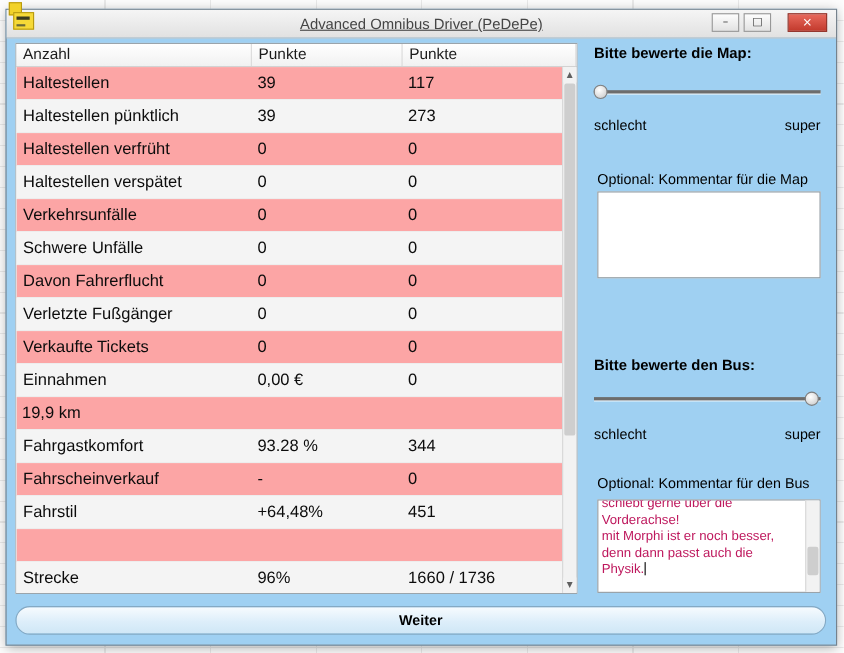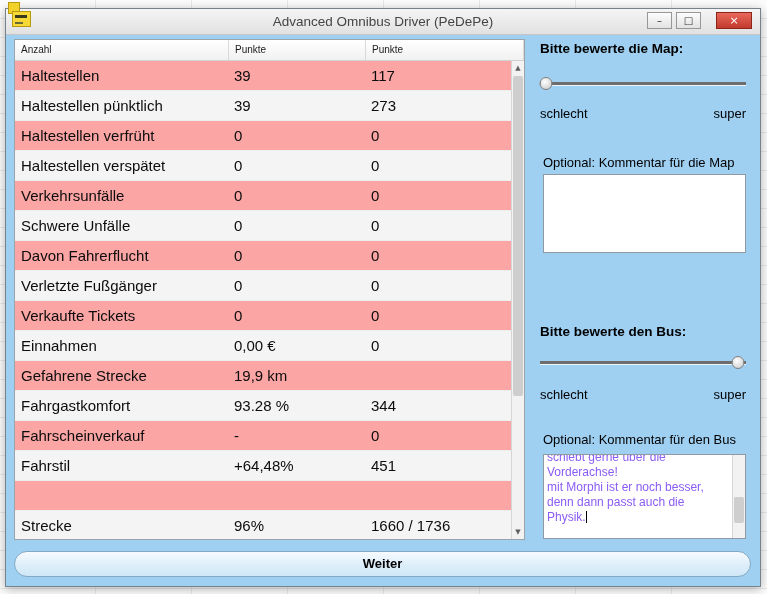--- a/index.html
+++ b/index.html
@@ -17,21 +17,21 @@
   .window {
     position:absolute; left:5px; top:8px; width:756px; height:579px;
     background:#9fd0f2; border:1px solid #76828c;
     box-shadow:0 2px 10px rgba(0,0,0,.30);
   }
   .titlebar {
     position:relative; height:26px;
     background:linear-gradient(#f5f5f5,#eaeaea 55%,#e1e1e1);
     border-bottom:1px solid #c6c6c6;
   }
-  .title { text-align:center; line-height:26px; font-size:13.5px; color:#454545; }
+  .title { text-align:center; line-height:26px; font-size:13.5px; color:#454545;text-decoration:underline; }
   .controls { position:absolute; top:3px; right:8px; display:flex; gap:4px; }
   .wbtn {
     font-family:"DejaVu Sans","Liberation Sans",sans-serif;
     display:flex; align-items:center; justify-content:center;
     cursor:default; user-select:none;
   }
   .btn-min,.btn-max {
     width:25px; height:17px; font-size:10px; color:#333;
     background:linear-gradient(#fdfdfd,#e2e2e2); border:1px solid #979797;
   }
@@ -50,21 +50,21 @@
   
   .table {
     position:absolute; left:8px; top:4px; width:511px; height:501px;
     background:#fff; border:1px solid #9aa4ab;
   }
   .thead {
     display:grid; grid-template-columns:214px 137px 1fr; height:21px;
     background:linear-gradient(#ffffff,#f1f1f1); border-bottom:1px solid #d2d2d2;
   }
   .hcell {
-    font-size:10px; color:#1c1c1c; line-height:19px;
+    font-size:14px; color:#1c1c1c; line-height:19px;
     padding-left:6px; border-right:1px solid #dadada; white-space:nowrap; overflow:hidden;
   }
   .tbody { position:absolute; top:21px; left:0; right:13px; bottom:0; overflow:hidden; background:#fff; }
   .trow { display:grid; grid-template-columns:214px 137px 1fr; height:30px; background:#fca5a5; border-bottom:1px solid #ededed; }
   .trow.alt { background:#f4f4f4; }
   .tcell { font-size:15px; color:#0c0c0c; line-height:29px; padding-left:5px; white-space:nowrap; overflow:hidden; }
   .tcell.label { padding-left:6px; }
 
   .vscroll { position:absolute; top:21px; right:0; bottom:0; width:13px; background:#f2f2f2; border-left:1px solid #d6d6d6; }
   .varrow {
@@ -105,21 +105,21 @@
   .bus-comment-label { left:537px; top:397px; }
 
   .comment-box { position:absolute; left:537px; width:203px; background:#fff; border:1px solid #8f9aa1; }
   .map-comment { top:139px; height:79px; }
   .bus-comment { top:419px; height:85px; }
   textarea.comment-input {
     width:100%; height:100%; border:0; resize:none; outline:none;
     font-family:"Liberation Sans",sans-serif; font-size:12px; background:transparent;
   }
   .bus-text-viewport { position:absolute; left:3px; top:0; right:14px; bottom:1px; overflow:hidden; }
-  .bus-text { display:block; margin-top:-5px; font-size:12px; line-height:15px; color:#8b5cf6; white-space:pre-wrap; }
+  .bus-text { display:block; margin-top:-5px; font-size:12px; line-height:15px; color:#be185d; white-space:pre-wrap; }
   .caret { display:inline-block; width:1px; height:12px; background:#000; vertical-align:-2px; }
   .mini-scroll { position:absolute; top:0; right:0; bottom:0; width:13px; background:#f2f2f2; border-left:1px solid #d6d6d6; }
   .mini-thumb { position:absolute; left:1px; bottom:15px; width:10px; height:26px; background:#cecece; border-radius:2px; }
 
   
   .weiter {
     position:absolute; left:8px; top:516px; width:737px; height:26px;
     background:linear-gradient(#f7fbfe,#ddeefa 55%,#cfe7f6);
     border:1px solid #84a9c4; border-radius:13px;
     font-family:"Liberation Sans",sans-serif;
@@ -196,21 +196,20 @@
               <div class="tcell label">Verkaufte Tickets</div>
               <div class="tcell value">0</div>
               <div class="tcell points">0</div>
             </div>
             <div class="trow alt">
               <div class="tcell label">Einnahmen</div>
               <div class="tcell value">0,00 €</div>
               <div class="tcell points">0</div>
             </div>
             <div class="trow">
-              <div class="tcell label">Gefahrene Strecke</div>
               <div class="tcell value">19,9 km</div>
             </div>
             <div class="trow alt">
               <div class="tcell label">Fahrgastkomfort</div>
               <div class="tcell value">93.28 %</div>
               <div class="tcell points">344</div>
             </div>
             <div class="trow">
               <div class="tcell label">Fahrscheinverkauf</div>
               <div class="tcell value">-</div>

